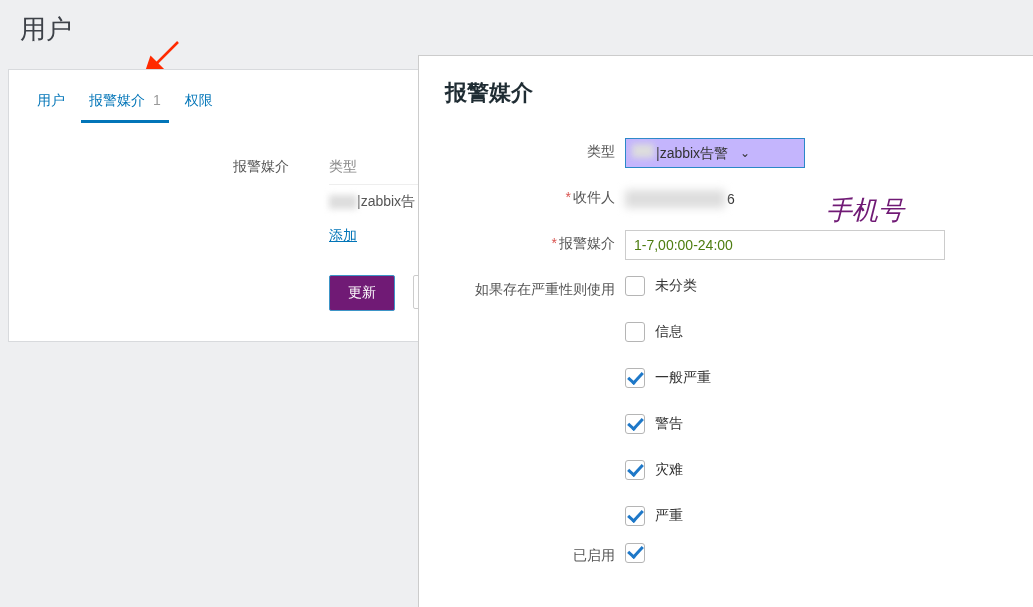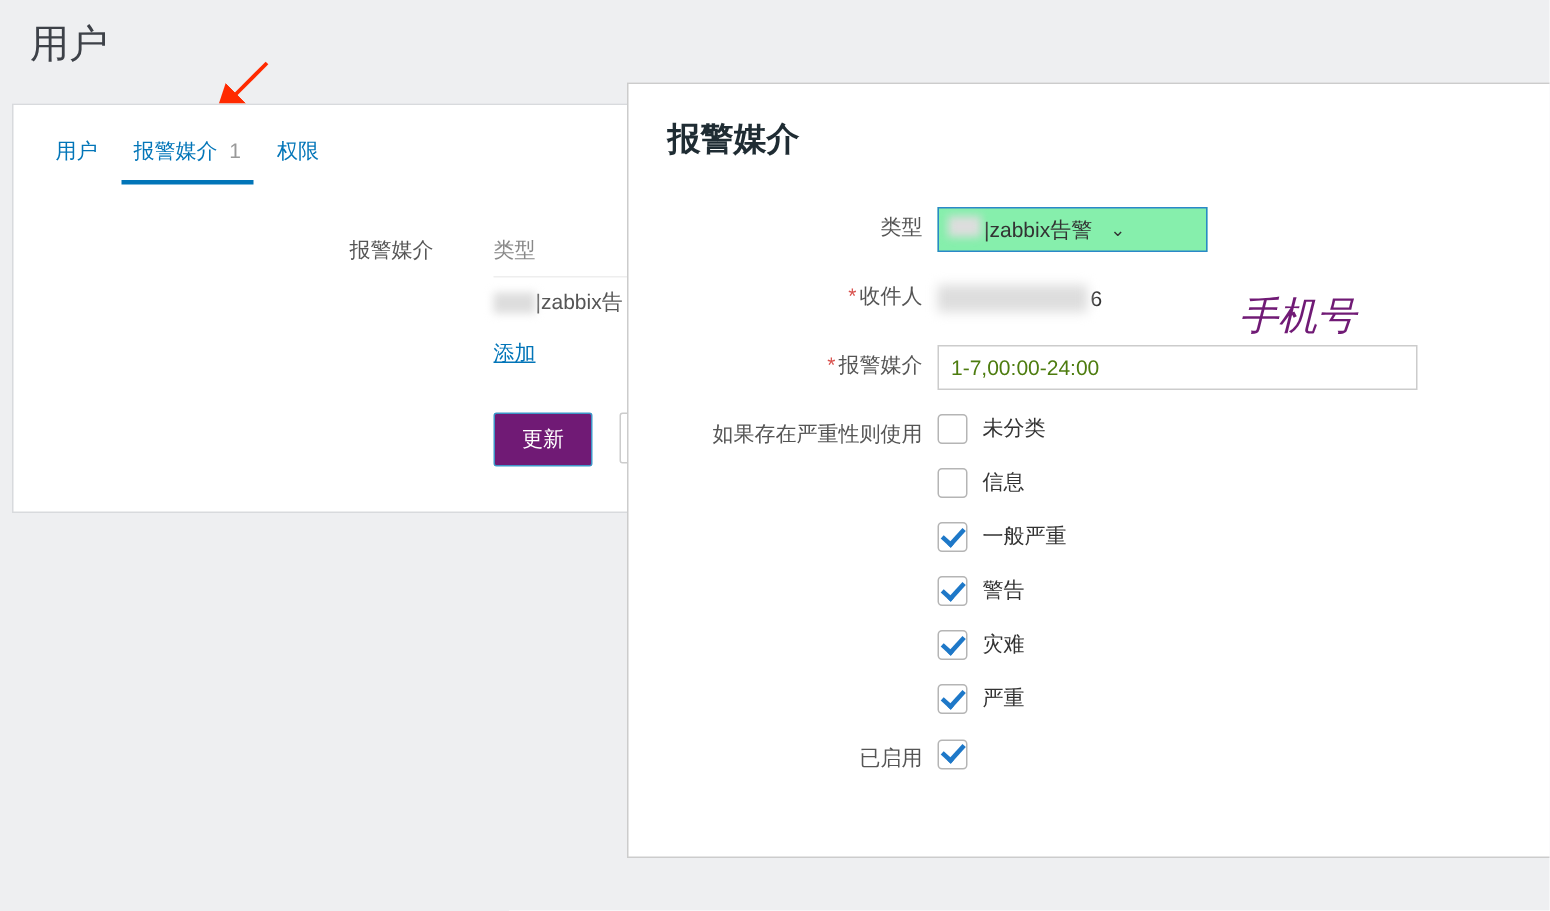--- a/index.html
+++ b/index.html
@@ -141,21 +141,21 @@
     .field-ctrl {
       flex: 1;
     }
     .select-field {
       display: inline-flex;
       align-items: center;
       border: 1px solid #aaa;
       height: 30px;
       min-width: 180px;
       padding: 0 6px;
-      background: #86efac;
+      background: #c4b5fd;
       color: #333;
     }
     .select-field.focused {
       border: 1px solid #2a88c8;
     }
     .select-field .sel-blur {
       display: inline-block;
       width: 22px;
       height: 14px;
       background: #ddd;
@@ -184,21 +184,21 @@
       display: inline-block;
       width: 100px;
       height: 18px;
       background: #ddd;
       filter: blur(4px);
       margin-right: 2px;
     }
     .chk-col {
       display: flex;
       flex-direction: column;
-      gap: 16px;
+      gap: 26px;
     }
     .chk-item {
       display: flex;
       align-items: center;
       gap: 10px;
       color: #333;
     }
     .chk {
       width: 20px;
       height: 20px;

